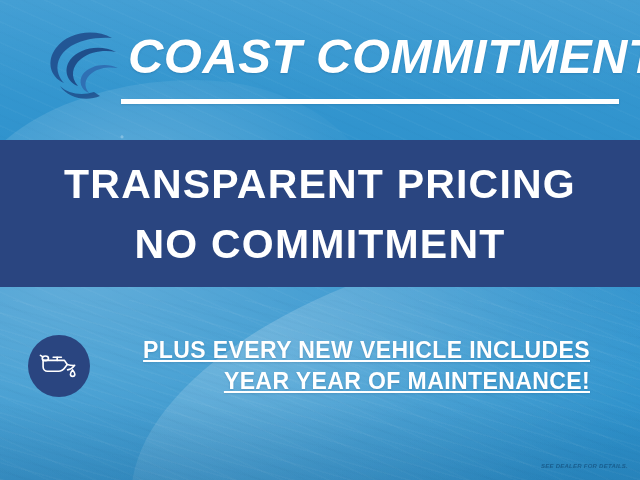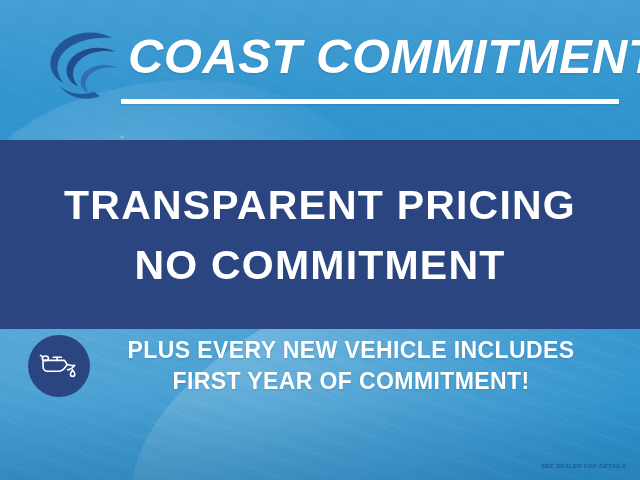--- a/index.html
+++ b/index.html
@@ -194,21 +194,21 @@
     background: #ffffff;
     box-shadow: 0 1px 2px rgba(10,60,100,0.18);
   }
 
   
   .navy-band {
     position: absolute;
     left: 0;
     top: 140px;
     width: 640px;
-    height: 189px;
+    height: 147px;
     background: #2a4580;
     display: flex;
     flex-direction: column;
     align-items: center;
     justify-content: center;
   }
 
   .navy-line {
     color: #ffffff;
     font-size: 41px;
@@ -244,23 +244,24 @@
     background: #2a4580;
     flex: 0 0 auto;
     display: flex;
     align-items: center;
     justify-content: center;
   }
 
   .promo-text {
     margin-left: 22px;
     color: #ffffff;
-    text-align: center;
+    text-align: right;
     flex: 0 0 auto;
     width: 478px;
+    text-decoration: underline;
   }
 
   .promo-line {
     font-size: 23px;
     line-height: 31px;
     font-weight: bold;
     letter-spacing: 0.4px;
     white-space: nowrap;
     text-shadow: 0 1px 2px rgba(10,60,100,0.20);
   }
@@ -333,19 +334,19 @@
                      C34.6 29.0 35.7 30.0 37.0 30.0
                      C38.3 30.0 39.4 29.0 39.4 27.6
                      C39.4 26.0 37.0 23.0 37.0 23.0 Z"></path>
           </g>
         </svg>
       </span>
     </div>
 
     <div class="promo-text">
       <div class="promo-line">PLUS EVERY NEW VEHICLE INCLUDES</div>
-      <div class="promo-line">FIRST YEAR OF COMMITMENT!</div>
+      <div class="promo-line">YEAR YEAR OF MAINTENANCE!</div>
     </div>
   </div>
 
   <div class="fine-print">SEE DEALER FOR DETAILS.</div>
 
 </div>
 
 </body></html>

